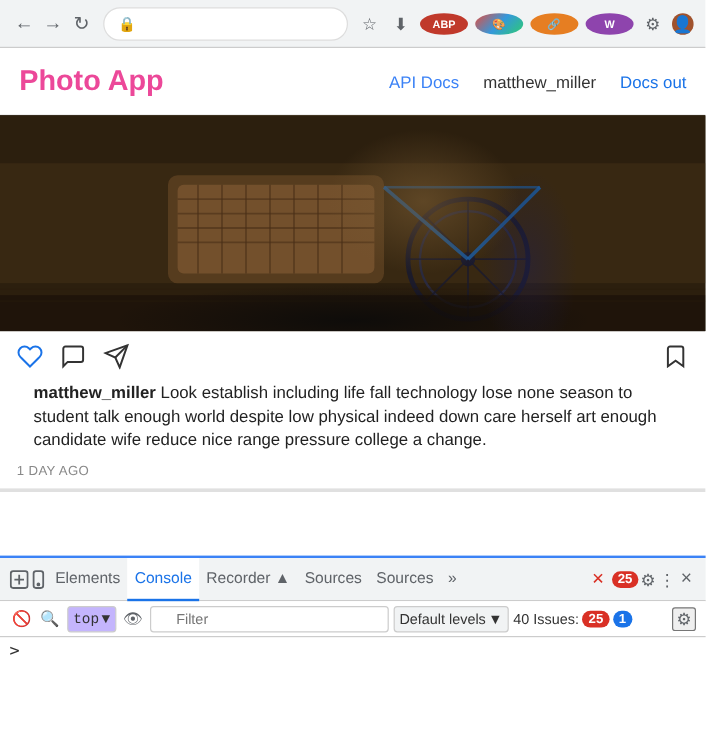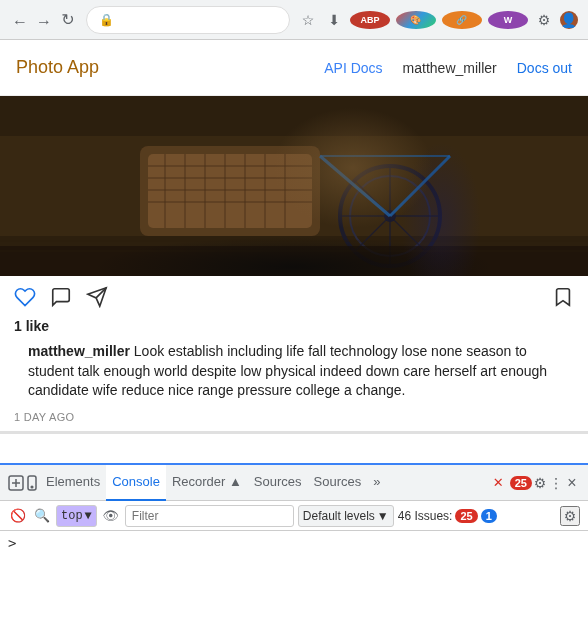--- a/index.html
+++ b/index.html
@@ -82,23 +82,23 @@
     .app-header {
       display: flex;
       align-items: center;
       justify-content: space-between;
       padding: 12px 16px;
       border-bottom: 1px solid #eee;
       background: #fff;
       height: 56px;
     }
     .app-title {
-      font-size: 18px;
-      font-weight: normal;
-      color: #a16207;
+      font-size: 24px;
+      font-weight: bold;
+      color: #ec4899;
     }
     .app-nav {
       display: flex;
       align-items: center;
       gap: 20px;
     }
     .app-nav a {
       text-decoration: none;
       color: #3b82f6;
       font-size: 14px;
@@ -288,21 +288,21 @@
       align-items: center;
       gap: 2px;
       height: 22px;
       font-family: Liberation Mono, monospace;
     }
     .dt-filter-input {
       flex: 1;
       border: 1px solid #ccc;
       border-radius: 3px;
       font-size: 12px;
-      padding: 2px 6px;
+      padding: 2px 21px;
       height: 22px;
       color: #333;
     }
     .dt-levels-select {
       background: #f1f3f4;
       border: 1px solid #ccc;
       border-radius: 3px;
       font-size: 12px;
       color: #333;
       padding: 1px 4px;
@@ -473,21 +473,20 @@
       </div>
     </div>
 
     <div class="action-icon bookmark-icon">
       <svg viewBox="0 0 24 24">
         <path d="M19 21l-7-5-7 5V5a2 2 0 0 1 2-2h10a2 2 0 0 1 2 2z"></path>
       </svg>
     </div>
   </div>
 
-  <div class="likes-count">1 like</div>
   <div class="post-caption">
     <span class="author">matthew_miller</span><span> Look establish including life fall technology lose none season to student talk enough world despite low physical indeed down care herself art enough candidate wife reduce nice range pressure college a change.</span>
   </div>
   <div class="post-timestamp">1 DAY AGO</div>
   <div class="post-scroll-divider"></div>
 </div>
 
 <div class="devtools">
 
   <div class="devtools-tabs">
@@ -537,21 +536,21 @@
     <button class="dt-tool-btn">👁</button>
 
     <input class="dt-filter-input" type="text" placeholder="Filter" style="">
 
     <div class="dt-levels-select">
       <span>Default levels</span>
       <span>▼</span>
     </div>
 
     <div class="dt-issues-badge">
-      <span>46 Issues:</span>
+      <span>40 Issues:</span>
       <span class="issues-red">25</span>
       <span class="issues-blue">1</span>
     </div>
 
     <div class="dt-spacer"></div>
     <button class="dt-settings-btn">⚙</button>
   </div>
 
   <div class="devtools-content">
     <div class="dt-prompt">

